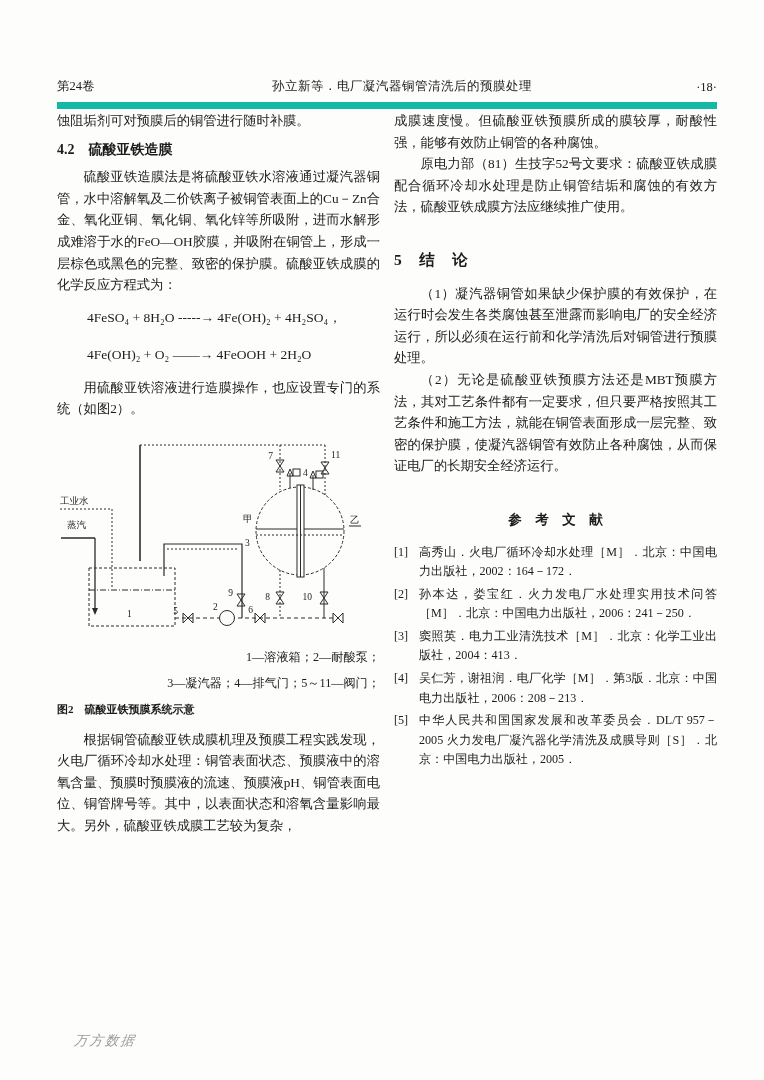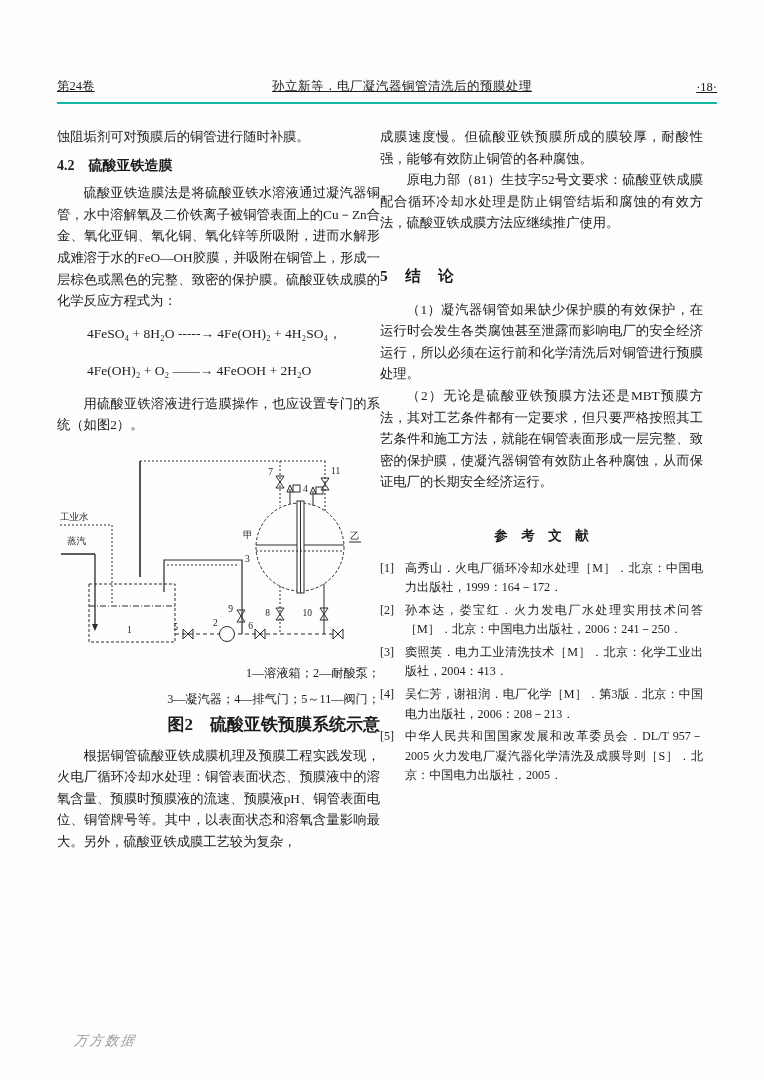--- a/index.html
+++ b/index.html
@@ -4,38 +4,38 @@
 <style>
   html,body{margin:0;padding:0;background:#e9e9e9;}
   .page{
     position:relative;width:764px;height:1080px;background:#fdfdfc;
     font-family:"Liberation Serif","DejaVu Serif",serif;color:#1c1c1c;
     overflow:hidden;margin:0 auto;
   }
   .header{
     position:absolute;top:78px;left:57px;width:660px;
     display:flex;align-items:flex-end;font-size:12.5px;
-    border-bottom:2px solid #14b8a6;padding-bottom:7px;text-decoration:underline;
+    border-bottom:7px solid #14b8a6;padding-bottom:7px;
   }
   .header .vol{width:90px;text-align:left;}
   .header .ttl{flex:1;text-align:center;letter-spacing:.5px;}
   .header .pg{width:60px;text-align:right;}
   .columns{
-    position:absolute;top:126px;left:57px;width:660px;
-    display:flex;
+    position:absolute;top:110px;left:57px;width:660px;
+    display:flex;gap:14px;
   }
   .col{width:323px;font-size:13.3px;line-height:21.6px;text-align:justify;}
   .para{text-indent:2em;margin:0;}
   .para-cont{text-indent:0;margin:0;}
   .sec-h{font-weight:bold;font-size:14px;margin:7px 0 6px 0;text-indent:0;}
   .big-h{font-weight:bold;font-size:15.5px;margin:31px 0 12px 0;text-indent:0;letter-spacing:1px;}
   .eq{margin:7px 0 7px 30px;line-height:30px;font-size:13.5px;text-align:left;}
   .figwrap{margin-top:8px;}
   .figlegend{text-align:right;font-size:12.2px;line-height:24px;text-indent:0;margin:2px 0 0 0;}
-  .figcaption{text-align:right;font-size:17px;font-weight:bold;line-height:24px;margin:2px 0 8px 0;}
+  .figcaption{text-align:left;font-size:11px;font-weight:bold;line-height:24px;margin:2px 0 8px 0;}
   .refs-h{text-align:center;font-weight:bold;font-size:13.5px;margin:32px 0 12px 0;}
   .ref{position:relative;font-size:12.1px;line-height:19.6px;padding-left:25px;margin-bottom:3px;text-align:justify;}
   .ref .lab{position:absolute;left:0;top:0;}
   .watermark{
     position:absolute;left:74px;top:1032px;color:#9a9a9a;
     font-size:13.5px;font-style:italic;letter-spacing:2px;transform:skewX(-8deg);
   }
   svg text{font-family:"Liberation Serif","DejaVu Serif",serif;font-size:9.5px;fill:#1c1c1c;}
 </style>
 </head>
@@ -142,21 +142,21 @@
     <div class="col">
       <p class="para-cont">成膜速度慢。但硫酸亚铁预膜所成的膜较厚，耐酸性强，能够有效防止铜管的各种腐蚀。</p>
       <p class="para">原电力部（81）生技字52号文要求：硫酸亚铁成膜配合循环冷却水处理是防止铜管结垢和腐蚀的有效方法，硫酸亚铁成膜方法应继续推广使用。</p>
       <p class="big-h">5　结　论</p>
       <p class="para">（1）凝汽器铜管如果缺少保护膜的有效保护，在运行时会发生各类腐蚀甚至泄露而影响电厂的安全经济运行，所以必须在运行前和化学清洗后对铜管进行预膜处理。</p>
       <p class="para">（2）无论是硫酸亚铁预膜方法还是MBT预膜方法，其对工艺条件都有一定要求，但只要严格按照其工艺条件和施工方法，就能在铜管表面形成一层完整、致密的保护膜，使凝汽器铜管有效防止各种腐蚀，从而保证电厂的长期安全经济运行。</p>
       <p class="refs-h">参　考　文　献</p>
 
       <div class="ref">
         <span class="lab">[1]</span>
-        <span>高秀山．火电厂循环冷却水处理［M］．北京：中国电力出版社，1999：164－172．</span>
+        <span>高秀山．火电厂循环冷却水处理［M］．北京：中国电力出版社，2002：164－172．</span>
       </div>
       <div class="ref">
         <span class="lab">[2]</span>
         <span>孙本达，娄宝红．火力发电厂水处理实用技术问答［M］．北京：中国电力出版社，2006：241－250．</span>
       </div>
       <div class="ref">
         <span class="lab">[3]</span>
         <span>窦照英．电力工业清洗技术［M］．北京：化学工业出版社，2004：413．</span>
       </div>
       <div class="ref">

